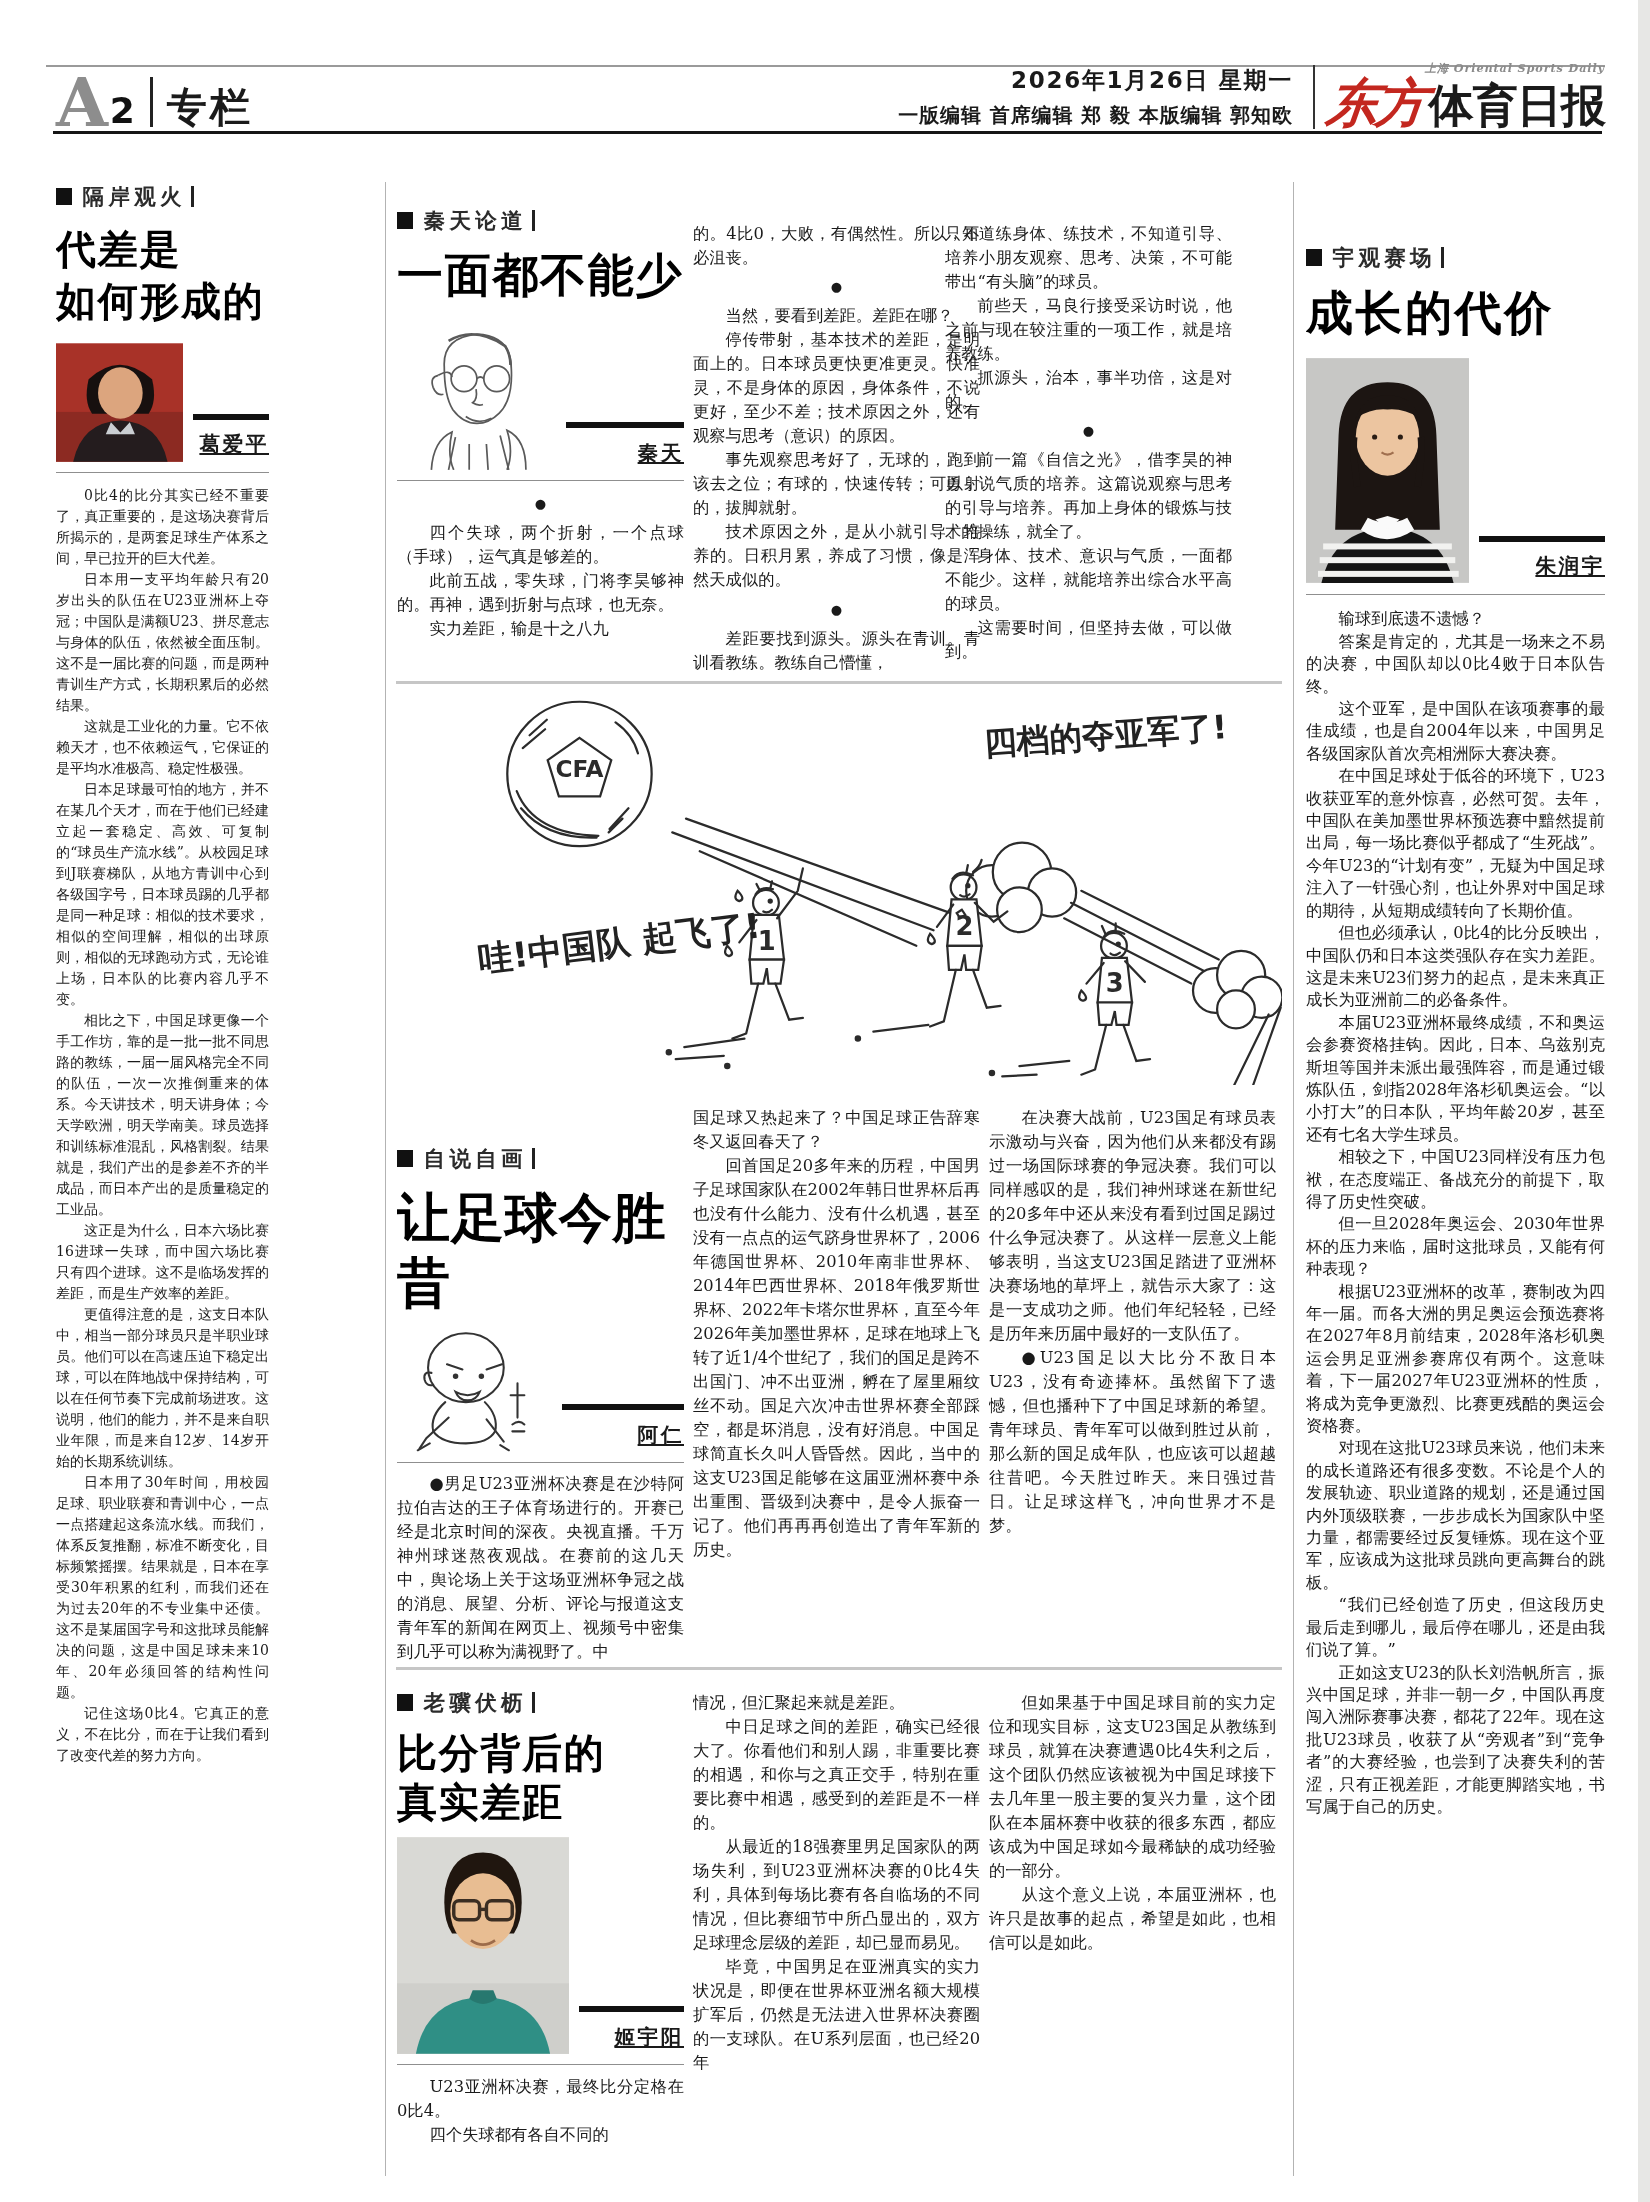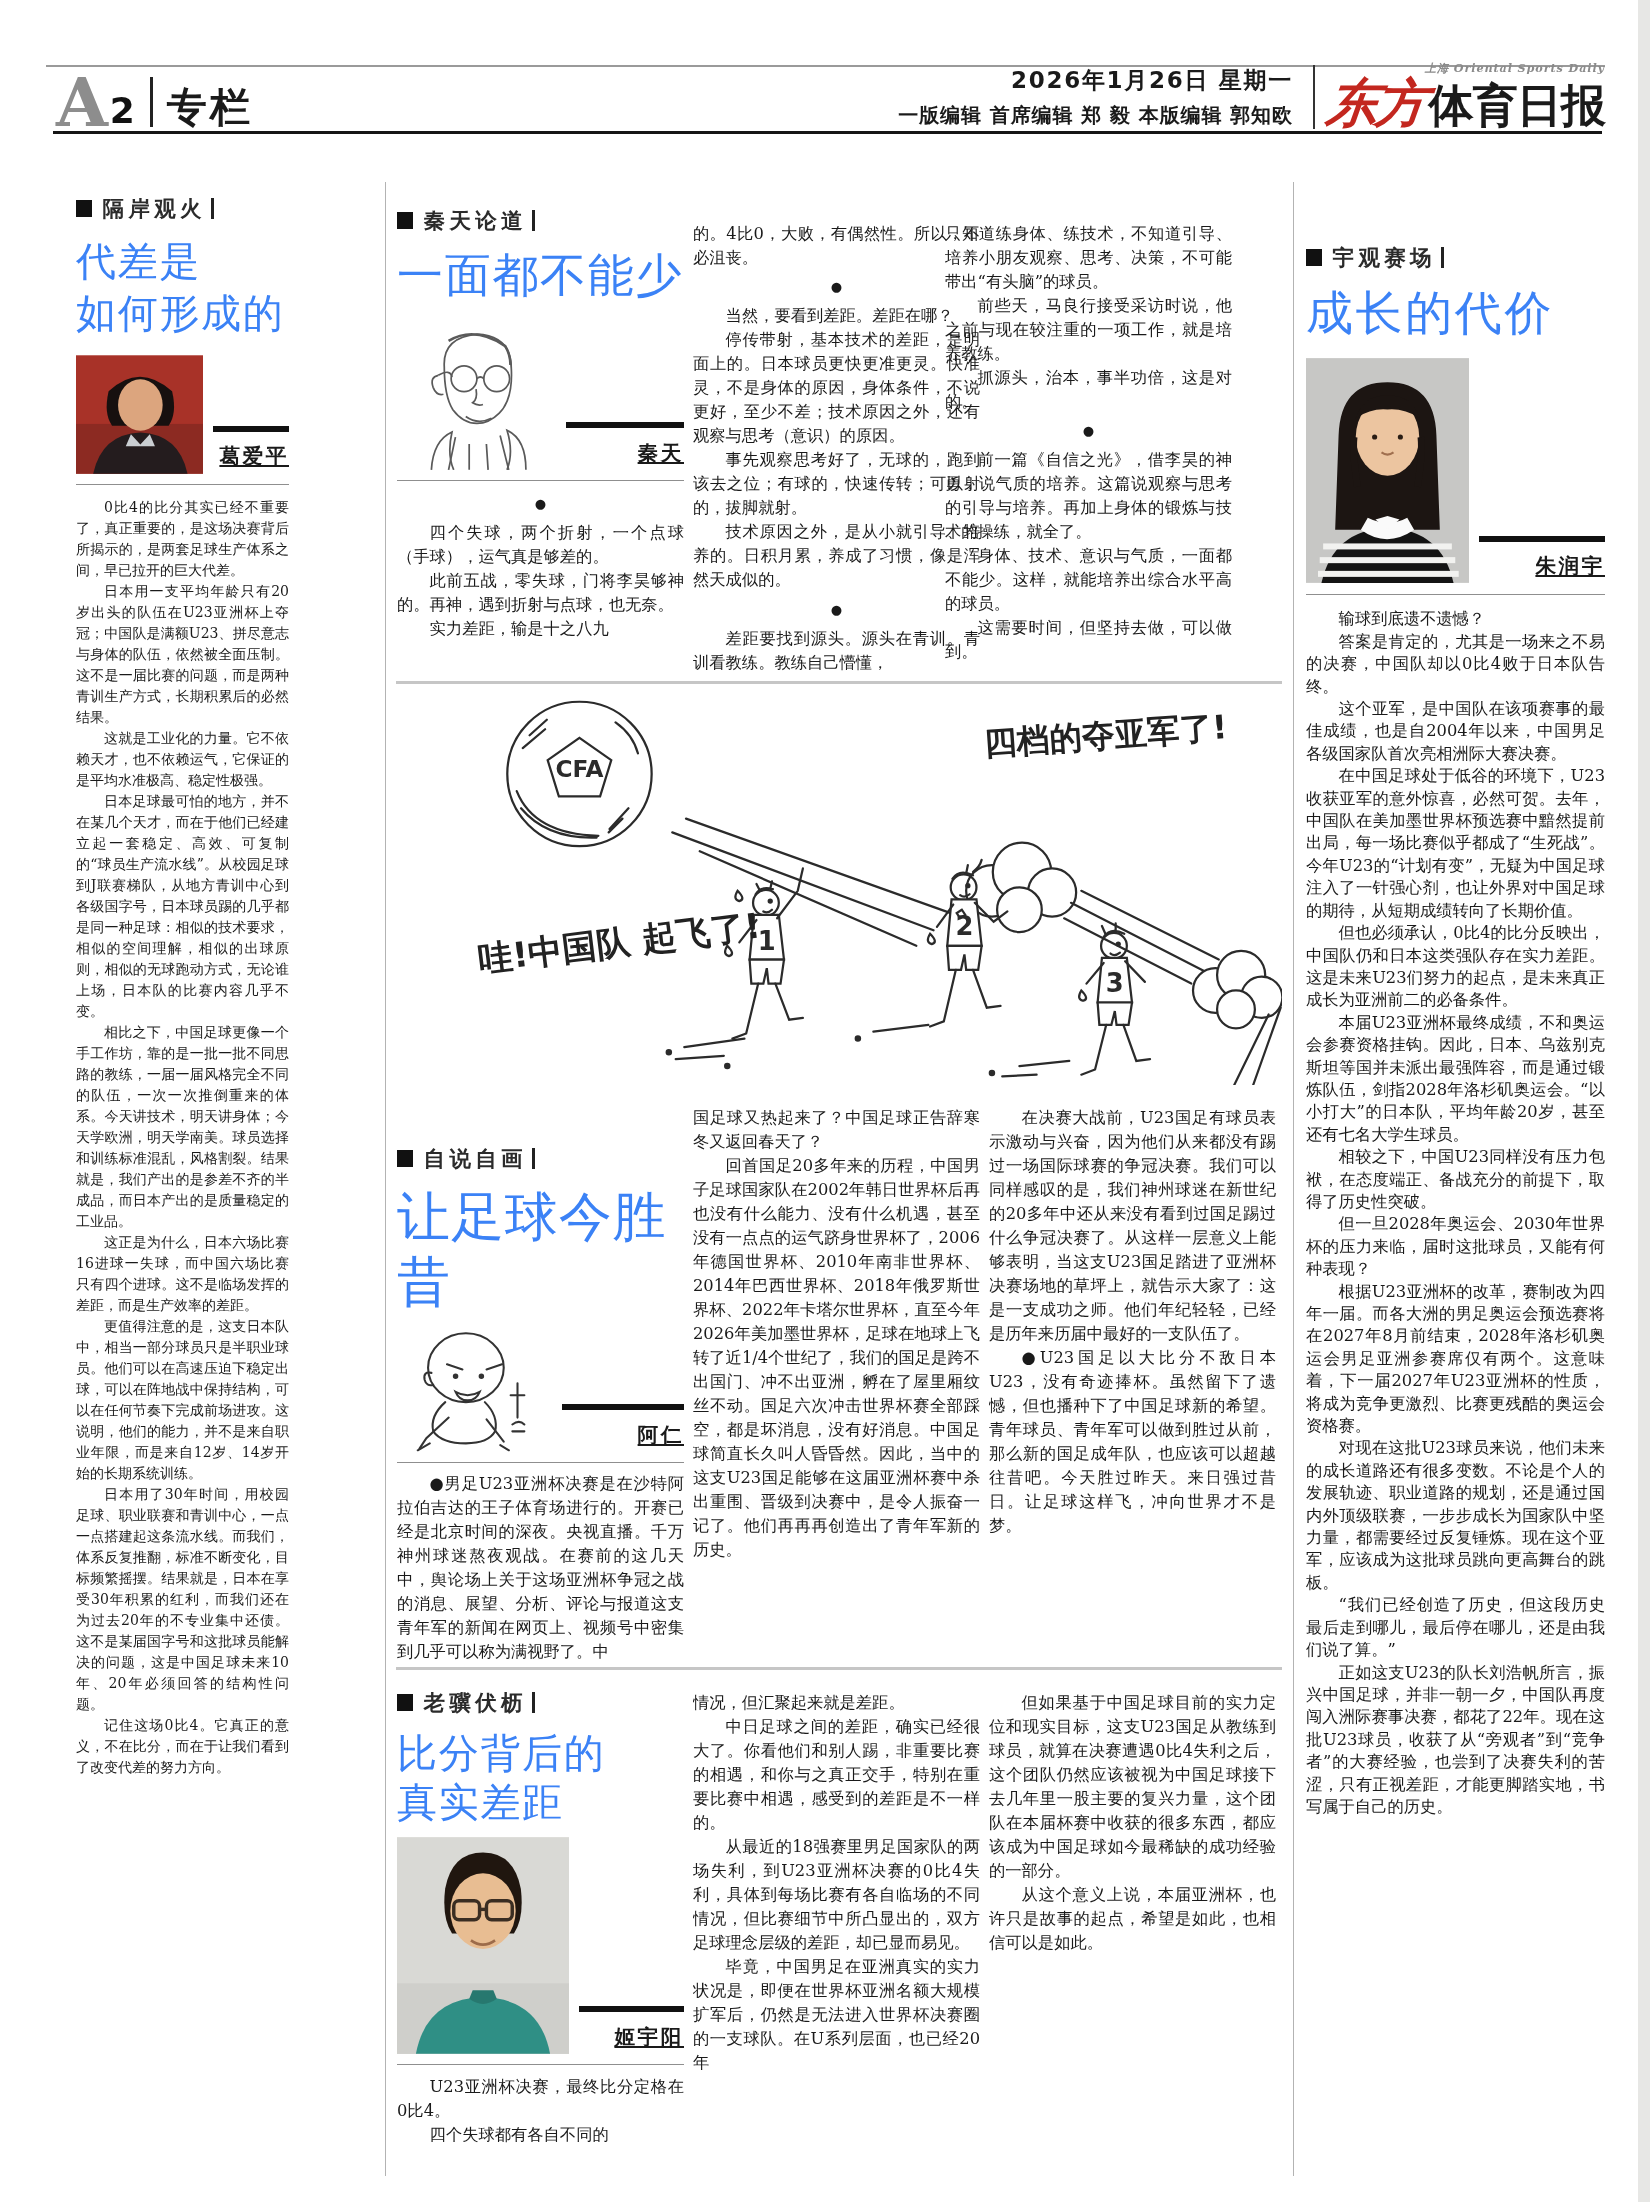--- a/index.html
+++ b/index.html
@@ -31,32 +31,32 @@
   #vr2{left:1293px;top:182px;height:1994px;}
   .hdiv{height:3.4px;background:#c6c6c6;}
   #divider1{left:396px;top:681px;width:886px;}
   #divider2{left:396px;top:1667px;width:886px;}
   #edge-right{right:0;top:0;width:12px;height:2203px;background:#e7e7e5;}
   
   .sec-label{display:flex;align-items:center;font-family:"DejaVu Sans","Liberation Sans",sans-serif;
              font-weight:bold;font-size:21.5px;color:#2b2b2b;letter-spacing:4.3px;margin-bottom:12px;}
   .sec-label .sq{width:16.3px;height:16.3px;background:#111;margin-right:10.3px;flex:0 0 auto;}
   .sec-label .vtick{width:2.6px;height:20.6px;background:#222;margin-left:5.2px;}
-  .headline{font-weight:normal;color:#3b82f6;line-height:1.22;letter-spacing:1.7px;}
+  .headline{font-weight:bold;color:#000000;line-height:1.22;letter-spacing:1.7px;}
   .byline{display:flex;margin-top:5.2px;}
   .portrait{flex:0 0 auto;overflow:hidden;}
   .sig{flex:1 1 auto;display:flex;flex-direction:column;justify-content:flex-end;padding:0 0 3.4px 10.3px;text-decoration:underline;}
   .sig-bar{height:6px;background:#111;margin-bottom:10.3px;}
   .sig-name{text-align:right;font-size:20.6px;font-weight:bold;letter-spacing:2.6px;}
   .byline-rule{border-top:0.9px solid #8f8f8f;margin-top:10.3px;}
   .body-text p{margin:0;text-align:justify;text-indent:2em;}
   .body-text p.cont{text-indent:0;}
   .body-text p.dot-line{text-indent:0;text-align:center;font-size:0.8em;letter-spacing:0;margin:5.2px 0;}
   
-  #col1{left:56px;top:194px;width:213px;height:1996px;overflow:hidden;margin-left:20px;}
+  #col1{left:56px;top:182px;width:213px;height:1996px;overflow:hidden;}
   #col1 .headline{font-size:40px;line-height:1.3;margin:3.4px 0 15.5px;}
   #col1 .body-text{font-size:14px;line-height:21px;margin-top:12px;}
   .midcol{width:287px;overflow:hidden;}
   .midtext{font-size:16.3px;line-height:24px;}
   #a2cola{left:397px;top:206px;height:475px;}
   #a2cola .headline{font-size:46px;margin:1.7px 0 12px;}
   #a2cola .body-text{margin-top:10.3px;}
   #a2colb{left:693px;top:222px;height:458px;}
   #a2colc{left:945px;top:222px;height:458px;}
   #cartoon{left:469px;top:688px;width:813px;height:397px;}

